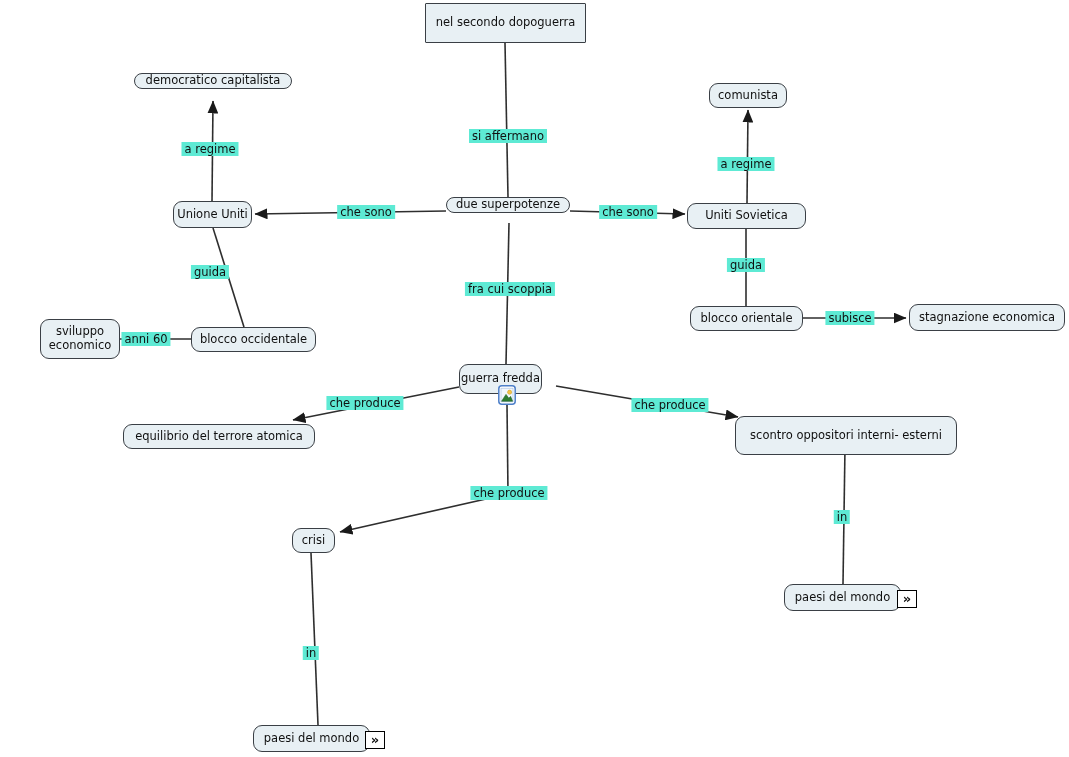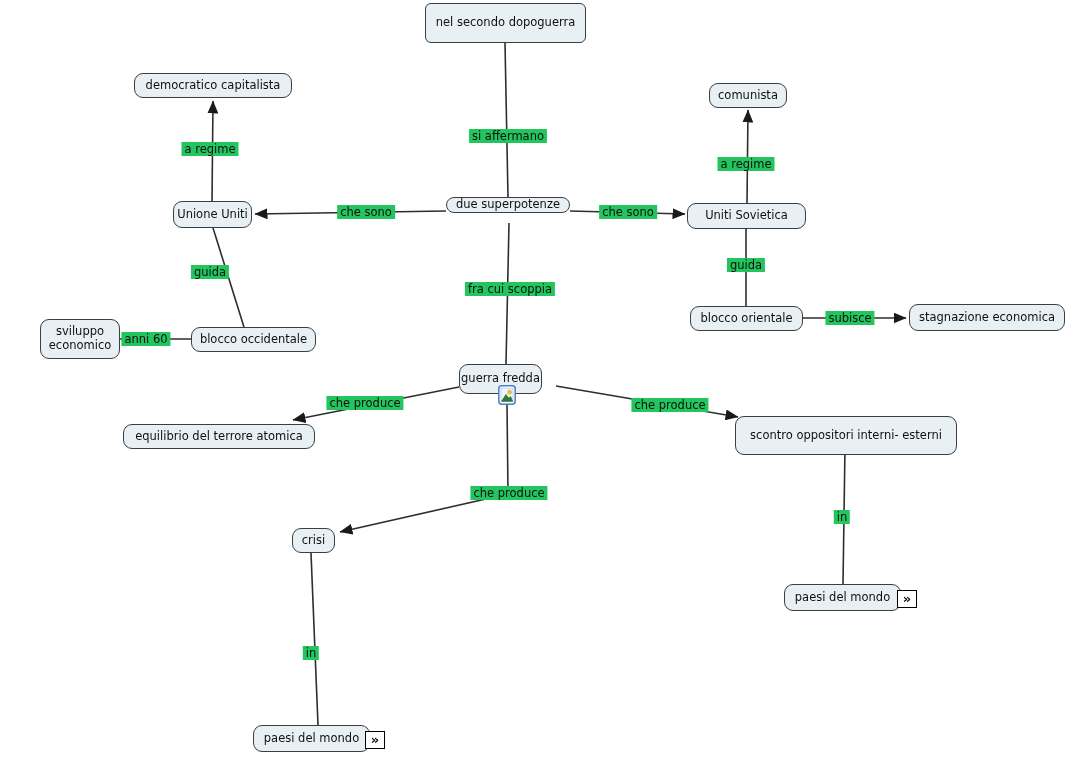--- a/index.html
+++ b/index.html
@@ -8,24 +8,24 @@
     font-family:"DejaVu Sans","Liberation Sans",sans-serif;color:#101010;
   }
   #edges{position:absolute;left:0;top:0;z-index:0;}
   .node{
     position:absolute;box-sizing:border-box;z-index:1;
     background:#e8f0f4;border:1.4px solid #3a3f45;border-radius:9px;
     display:flex;align-items:center;justify-content:center;
     font-size:11.5px;line-height:1.2;white-space:nowrap;color:#101010;
   }
   .node.wrap{white-space:normal;text-align:center;padding:2px 4px;margin-left:39px;}
-  .node.big{border-radius:6px;}
+  .node.big{border-radius:1px;}
   .lbl{
     position:absolute;z-index:2;transform:translate(-50%,-50%);
-    background:#22c55e;padding:0 3px;font-size:11.5px;white-space:nowrap;color:#101010;
+    background:#5eead4;padding:0 3px;font-size:11.5px;white-space:nowrap;color:#101010;
   }
   .res-icon{position:absolute;z-index:3;width:18px;height:20px;}
   .expand-icon{
     position:absolute;z-index:3;box-sizing:border-box;width:20px;height:18px;
     background:#ffffff;border:1.6px solid #000;
     display:flex;align-items:center;justify-content:center;
     font-size:13px;font-weight:700;color:#101010;line-height:1;padding-bottom:2px;
   }
 </style>
 </head>
@@ -69,21 +69,21 @@
   <div class="lbl" style="left:146px;top:339px">anni 60</div>
   <div class="lbl" style="left:850px;top:318px">subisce</div>
   <div class="lbl" style="left:510px;top:289px">fra cui scoppia</div>
   <div class="lbl" style="left:365px;top:403px">che produce</div>
   <div class="lbl" style="left:670px;top:405px">che produce</div>
   <div class="lbl" style="left:509px;top:493px">che produce</div>
   <div class="lbl" style="left:311px;top:653px">in</div>
   <div class="lbl" style="left:842px;top:517px">in</div>
 
   <div class="node big" style="left:425px;top:3px;width:161px;height:40px">nel secondo dopoguerra</div>
-  <div class="node" style="left:134px;top:73px;width:158px;height:25px">democratico capitalista</div>
+  <div class="node" style="left:134px;top:73px;width:158px;height:16px">democratico capitalista</div>
   <div class="node" style="left:709px;top:83px;width:78px;height:25px">comunista</div>
   <div class="node" style="left:173px;top:201px;width:79px;height:27px">Unione Uniti</div>
   <div class="node" style="left:446px;top:197px;width:124px;height:16px">due superpotenze</div>
   <div class="node" style="left:687px;top:203px;width:119px;height:26px">Uniti Sovietica</div>
   <div class="node wrap" style="left:1px;top:319px;width:80px;height:40px">sviluppo economico</div>
   <div class="node" style="left:191px;top:327px;width:125px;height:25px">blocco occidentale</div>
   <div class="node" style="left:690px;top:306px;width:113px;height:25px">blocco orientale</div>
   <div class="node" style="left:909px;top:304px;width:156px;height:27px">stagnazione economica</div>
   <div class="node" style="left:459px;top:364px;width:83px;height:30px">guerra fredda</div>
   <div class="node" style="left:123px;top:424px;width:192px;height:25px">equilibrio del terrore atomica</div>

